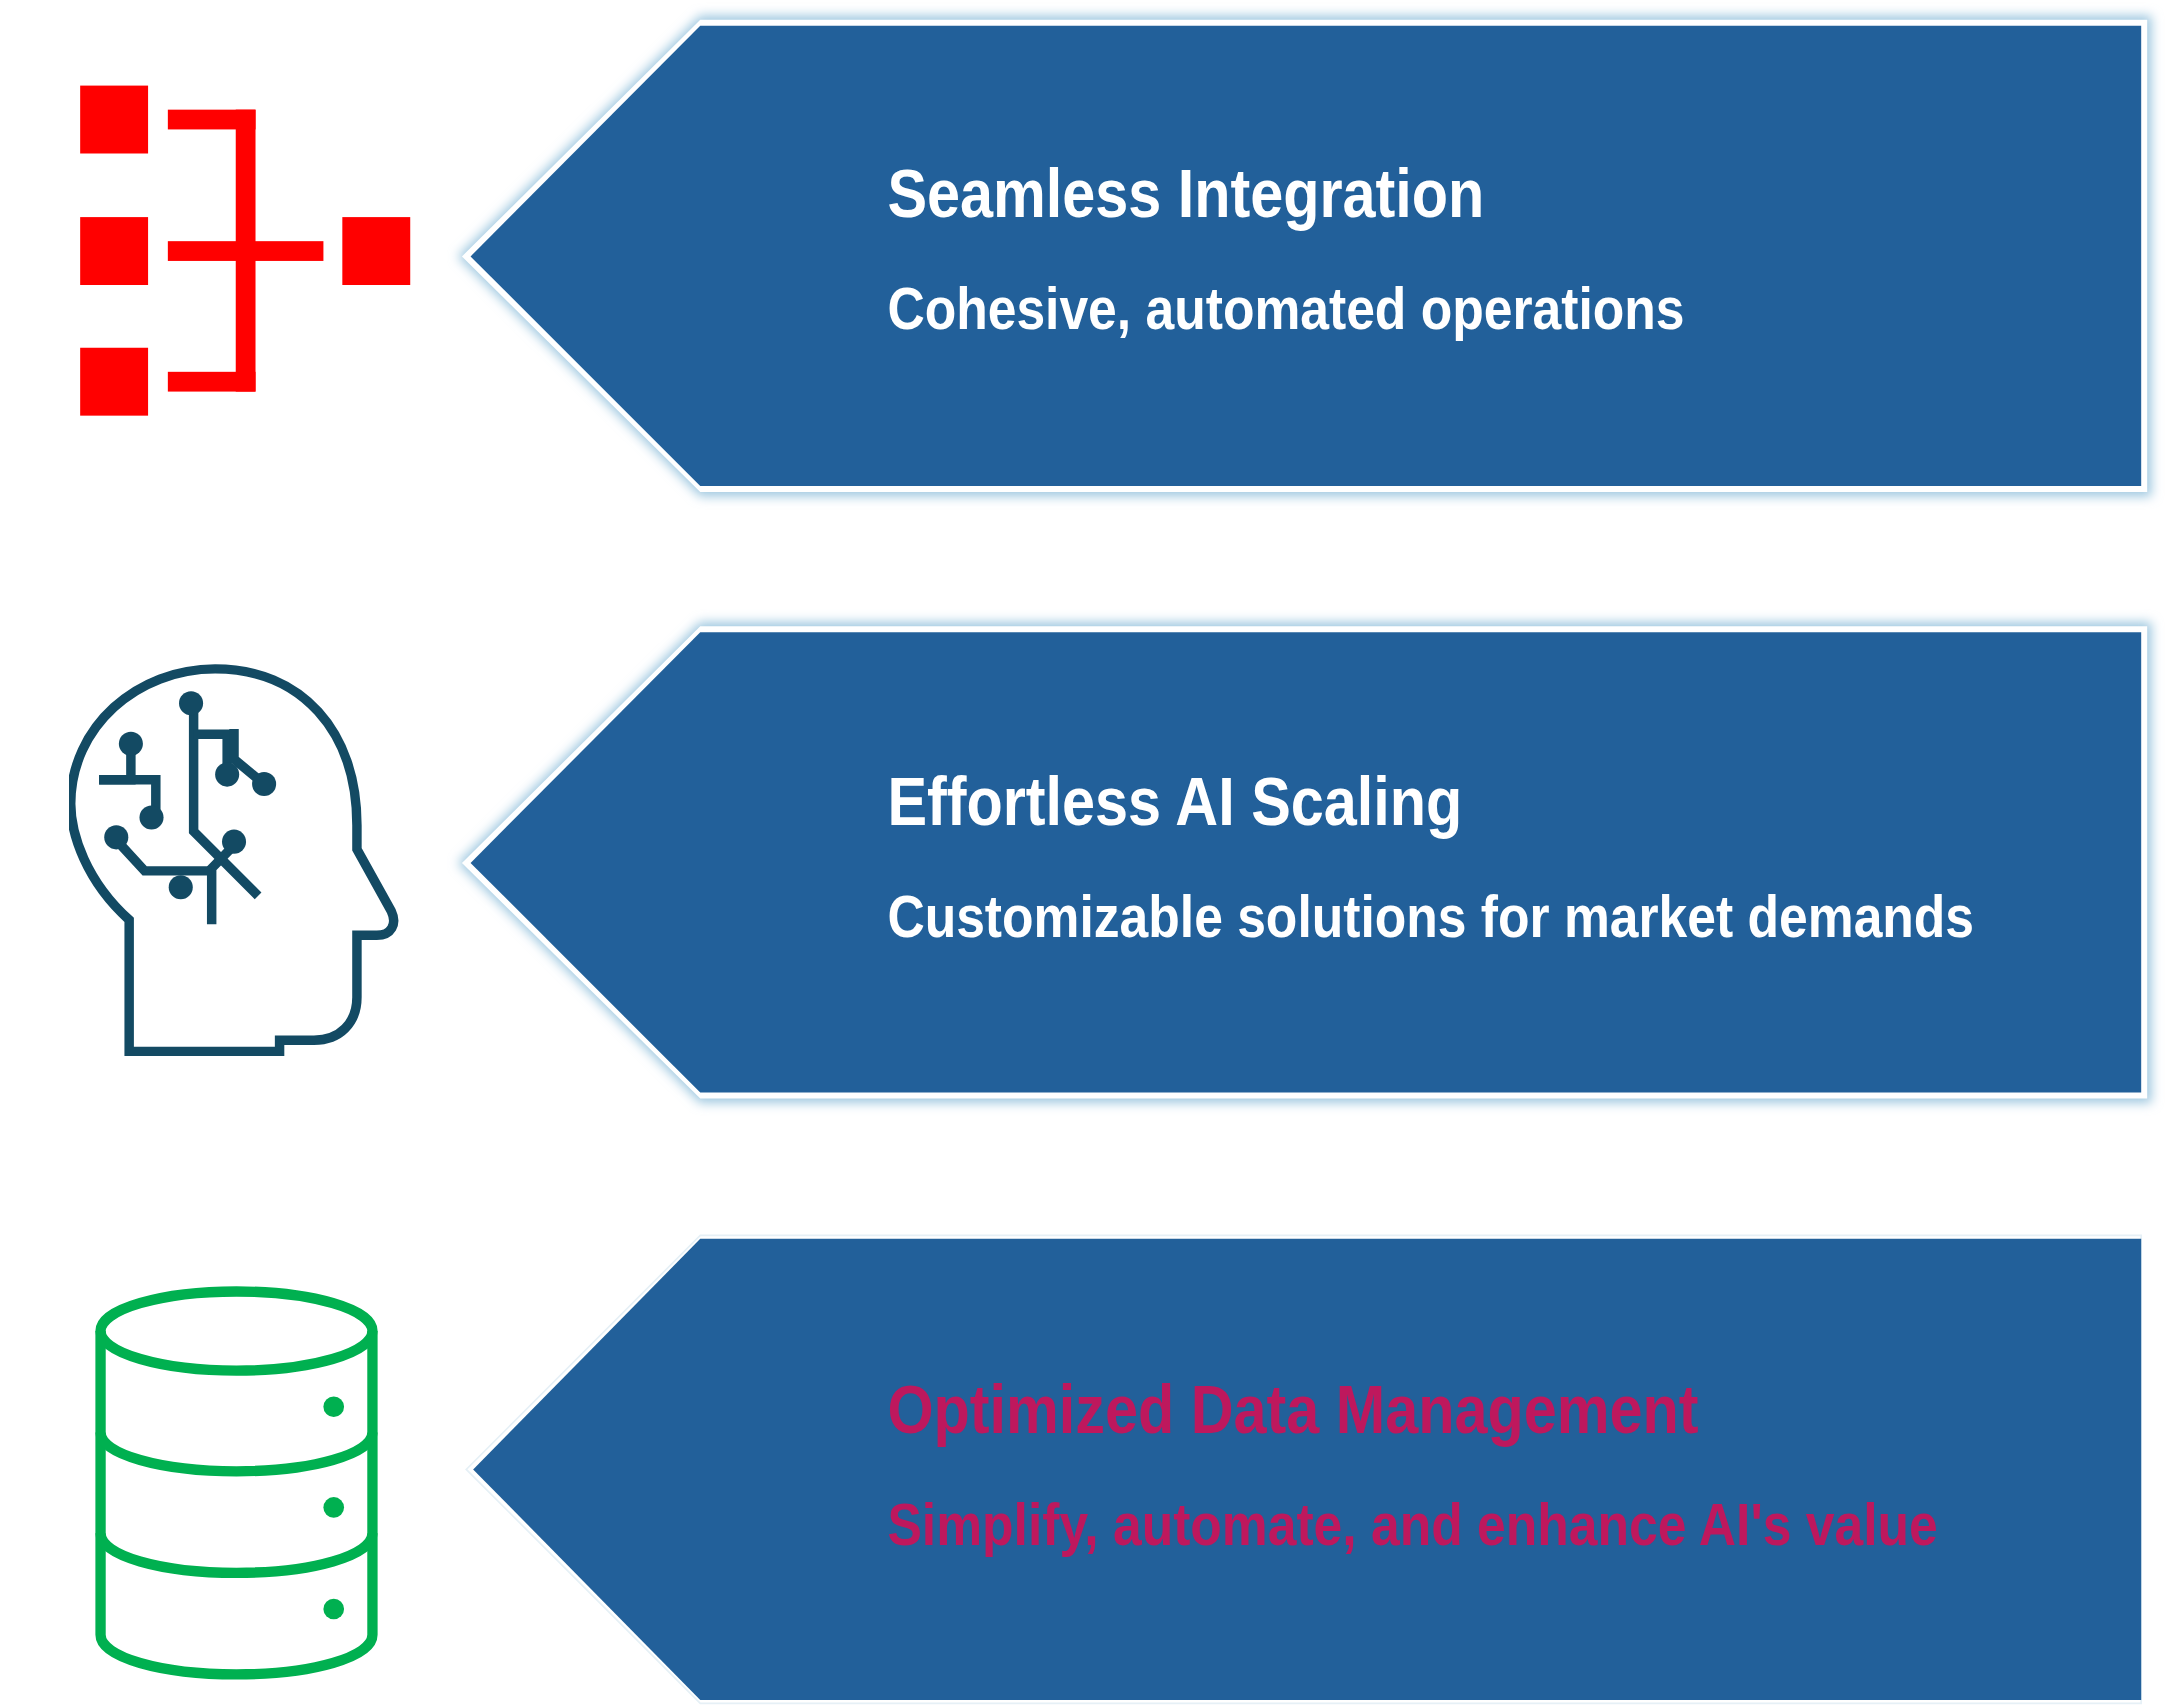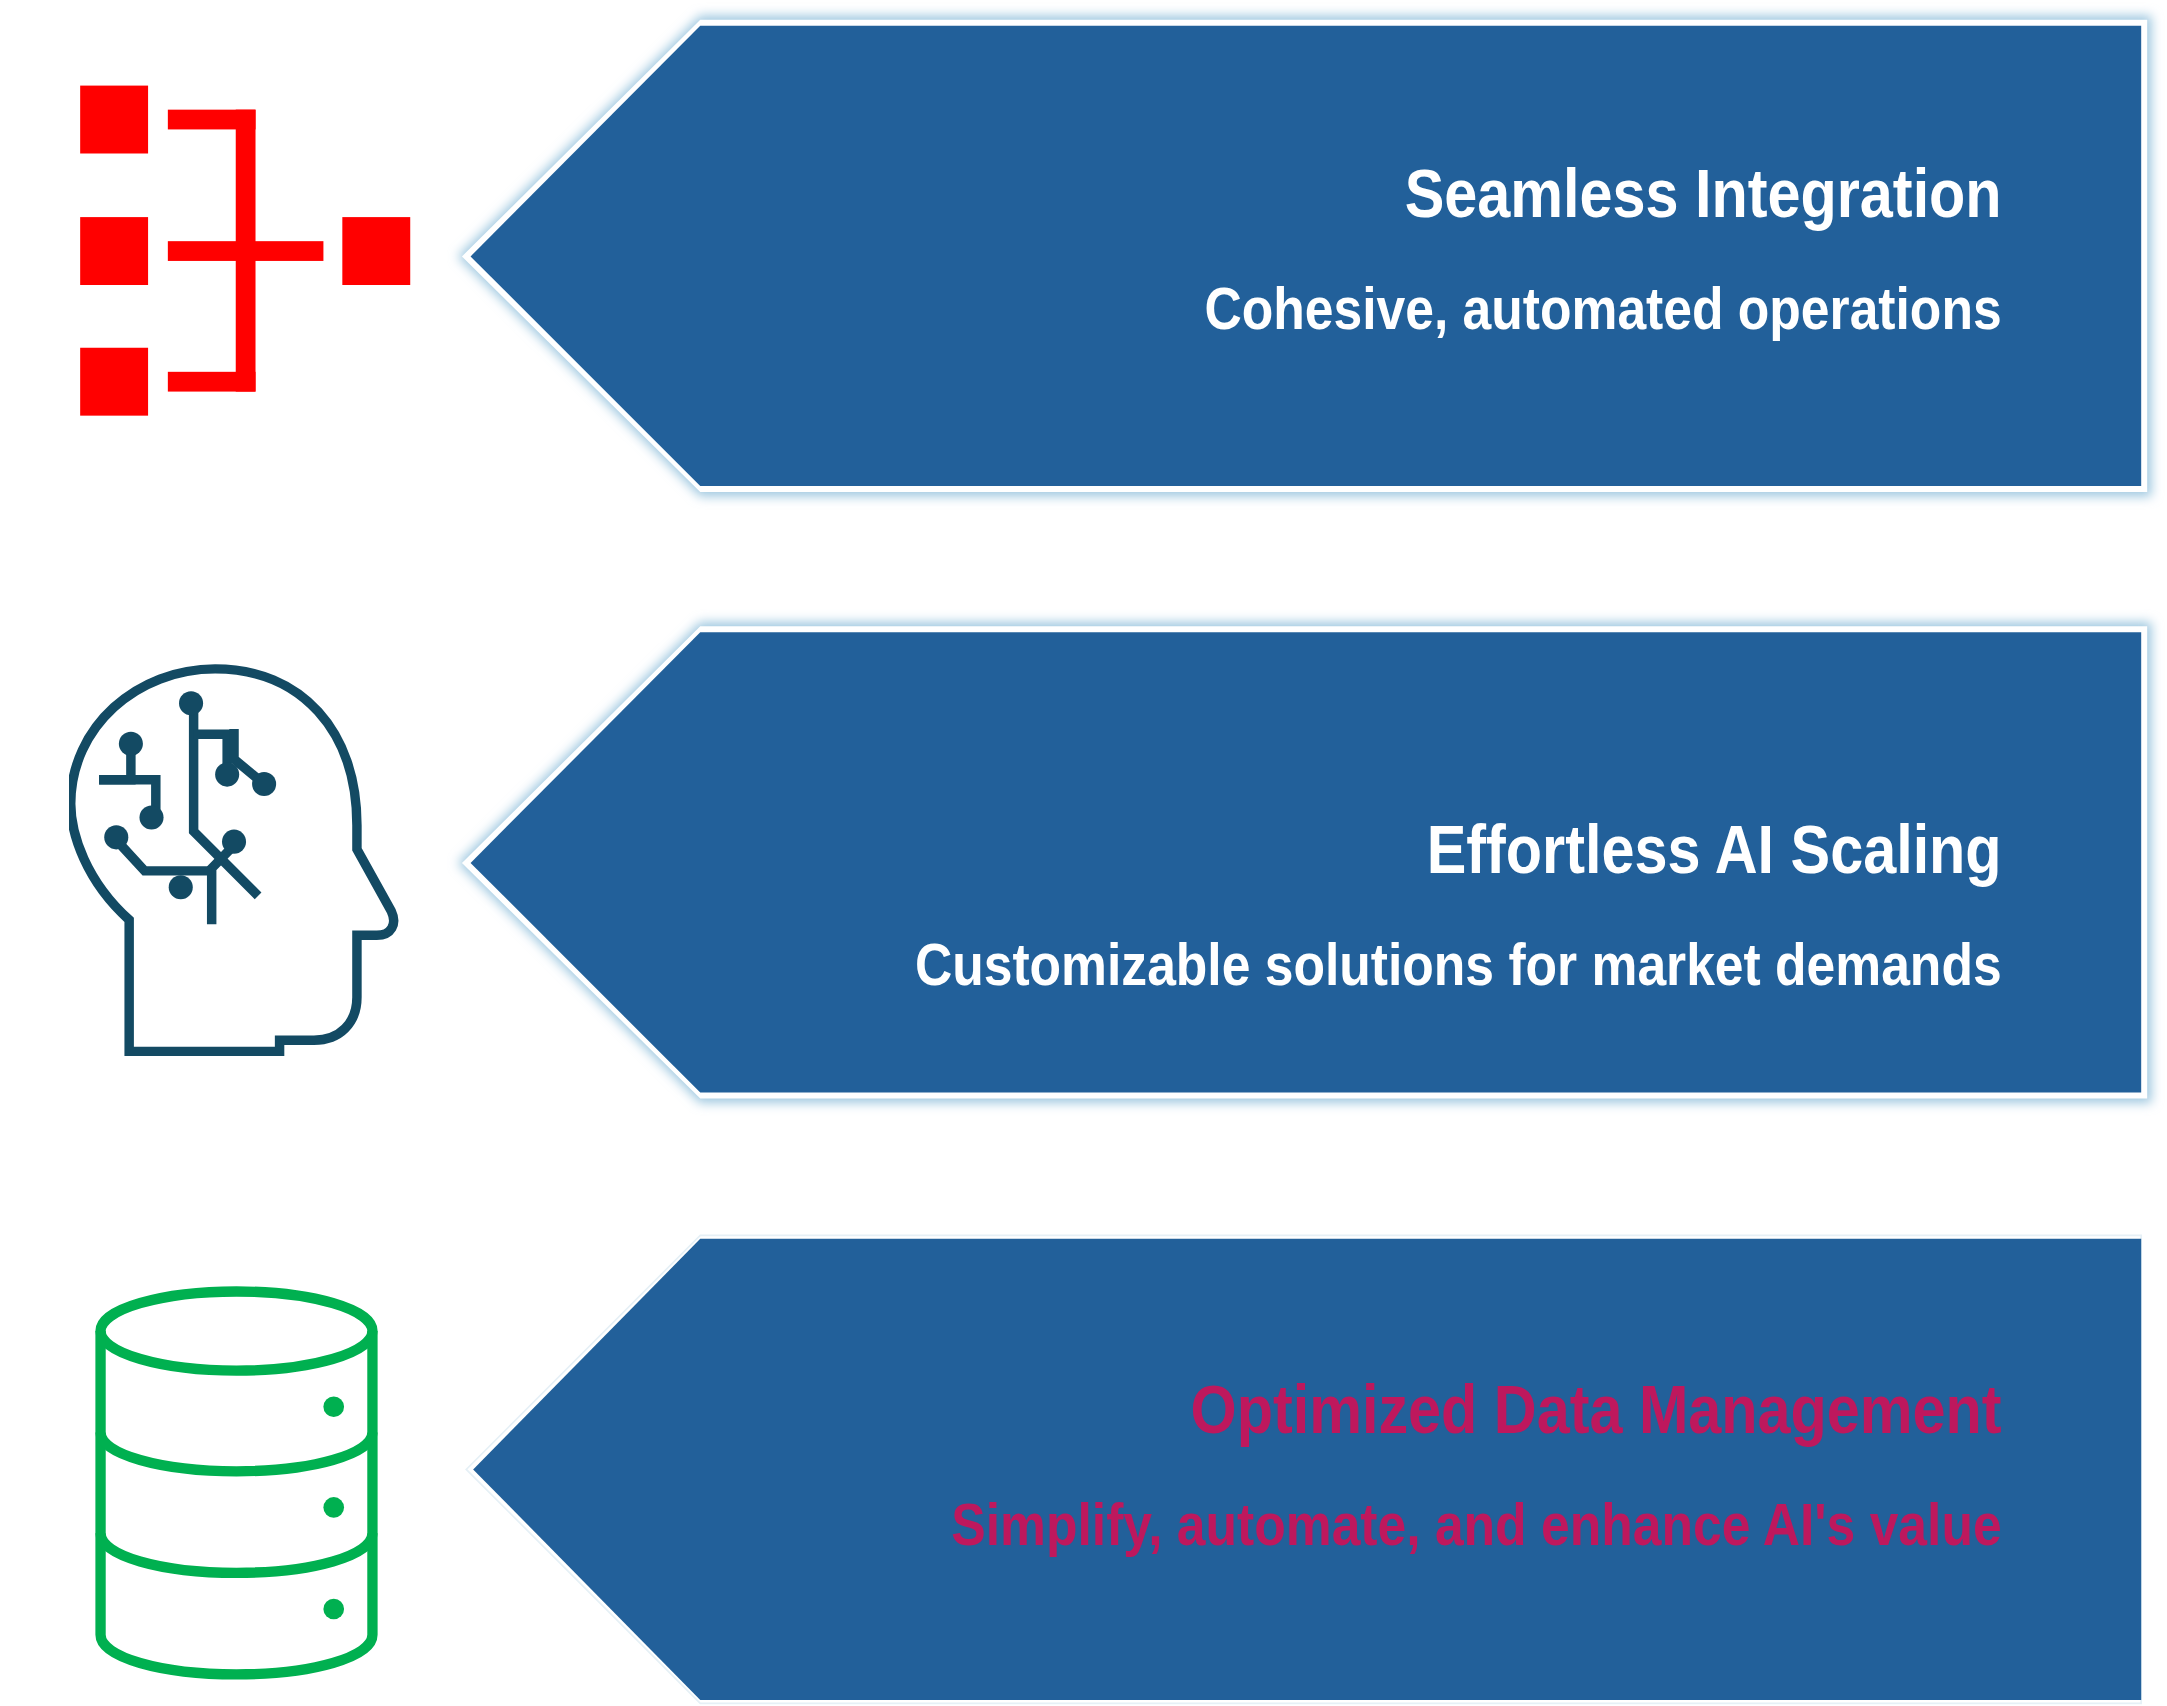--- a/index.html
+++ b/index.html
@@ -1,19 +1,19 @@
 <!DOCTYPE html>
 <html style="font-size:13.8px"><head>
 <meta charset="utf-8">
 <style>
   html, body { margin: 0; padding: 0; background: #ffffff; }
   body { width: 2167px; height: 1706px; position: relative; overflow: hidden; font-family: "Liberation Sans", sans-serif; }
   .banner-svg { position: absolute; left: 0; top: 0; }
   .icon { position: absolute; }
-  .text-block { position: absolute; left: 721px; width: 1377px; text-align: right; color: #ffffff; }
+  .text-block { position: absolute; left: 791px; width: 1377px; text-align: left; color: #ffffff; }
   .title { position: absolute; left: 0; width: 100%; font-weight: bold; font-size: 69px; line-height: 1; white-space: nowrap; transform: scaleX(0.86); transform-origin: center; }
   .subtitle { position: absolute; left: 0; width: 100%; font-weight: bold; font-size: 60px; line-height: 1; white-space: nowrap; transform: scaleX(0.86); transform-origin: center; }
 </style>
 </head>
 <body>
 
 <svg class="banner-svg" width="2167" height="1706" viewBox="0 0 2519 1983">
   <defs>
     <filter id="glow" x="-5%" y="-5%" width="110%" height="110%">
       <feGaussianBlur stdDeviation="6"></feGaussianBlur>
@@ -92,21 +92,21 @@
     <circle cx="283" cy="262" r="12"></circle>
     <circle cx="283" cy="380" r="12"></circle>
   </g>
 </svg>
 
 <div class="text-block" style="top: 159px; height: 206px; color: rgb(255, 255, 255);">
   <div class="title" style="top:0;">Seamless Integration</div>
   <div class="subtitle" style="top:120px;">Cohesive, automated operations</div>
 </div>
 
-<div class="text-block" style="top: 767px; height: 206px; color: rgb(255, 255, 255); margin-top: 48px;">
+<div class="text-block" style="top: 767px; height: 206px; color: rgb(255, 255, 255);">
   <div class="title" style="top:0;">Effortless AI Scaling</div>
   <div class="subtitle" style="top:120px;">Customizable solutions for market demands</div>
 </div>
 
 <div class="text-block" style="top: 1375px; height: 206px; color: #be185d;">
   <div class="title" style="top:0;">Optimized Data Management</div>
   <div class="subtitle" style="top:120px;">Simplify, automate, and enhance AI's value</div>
 </div>
 
 

